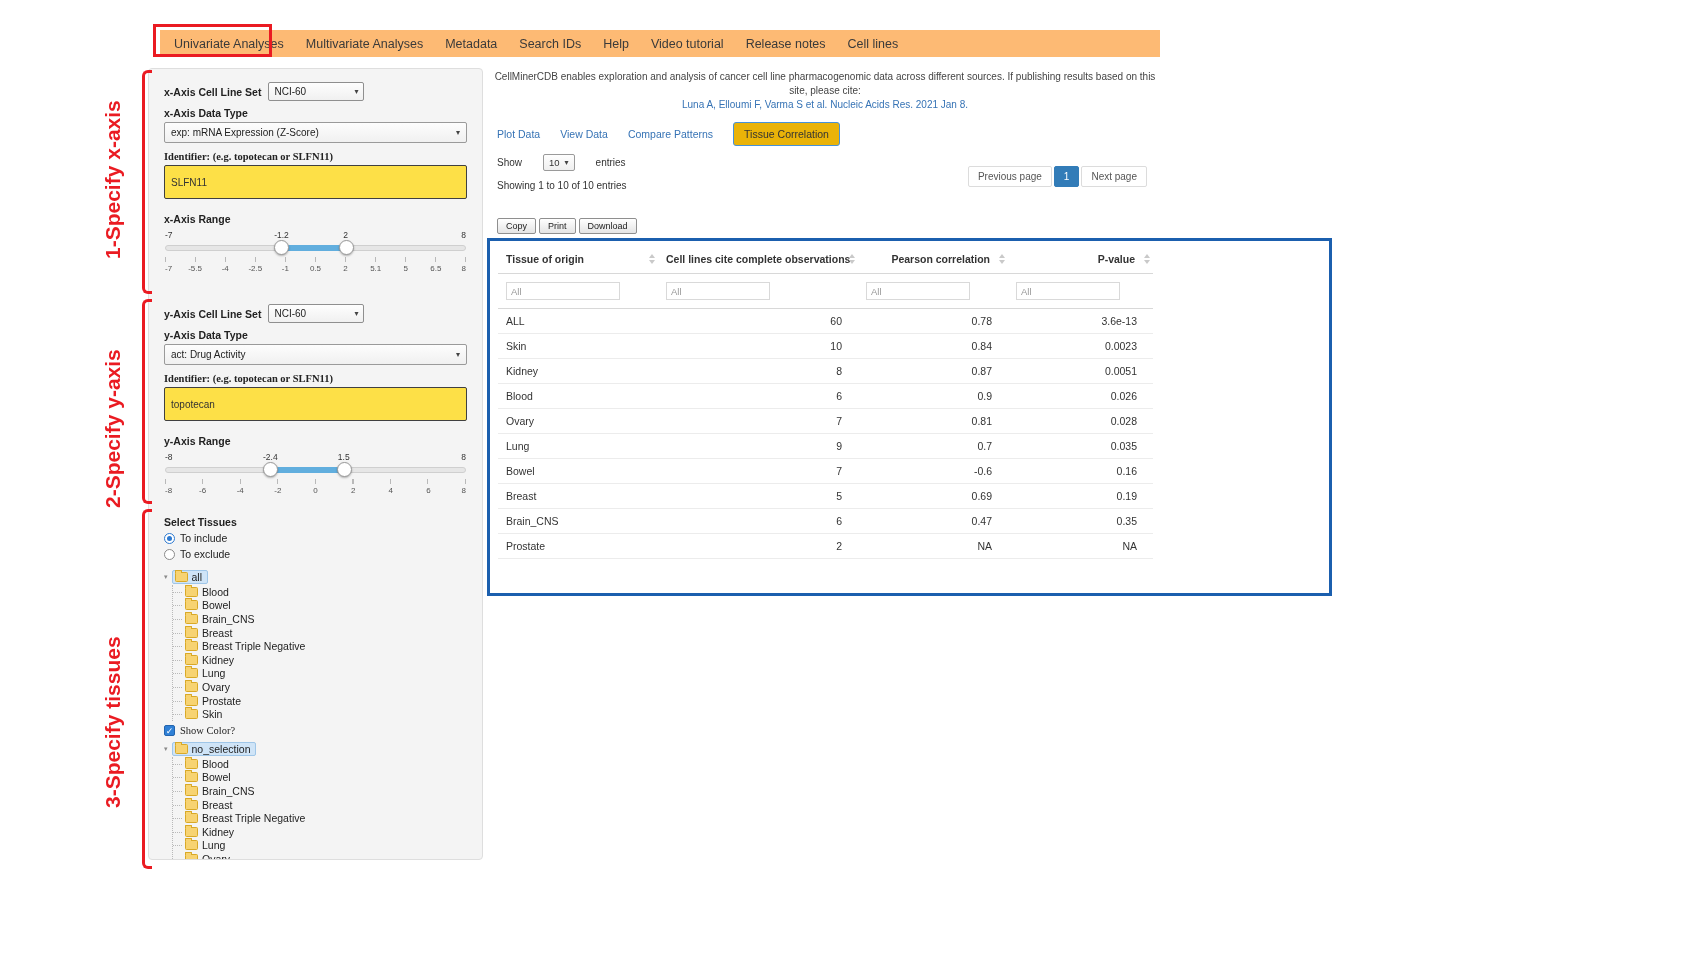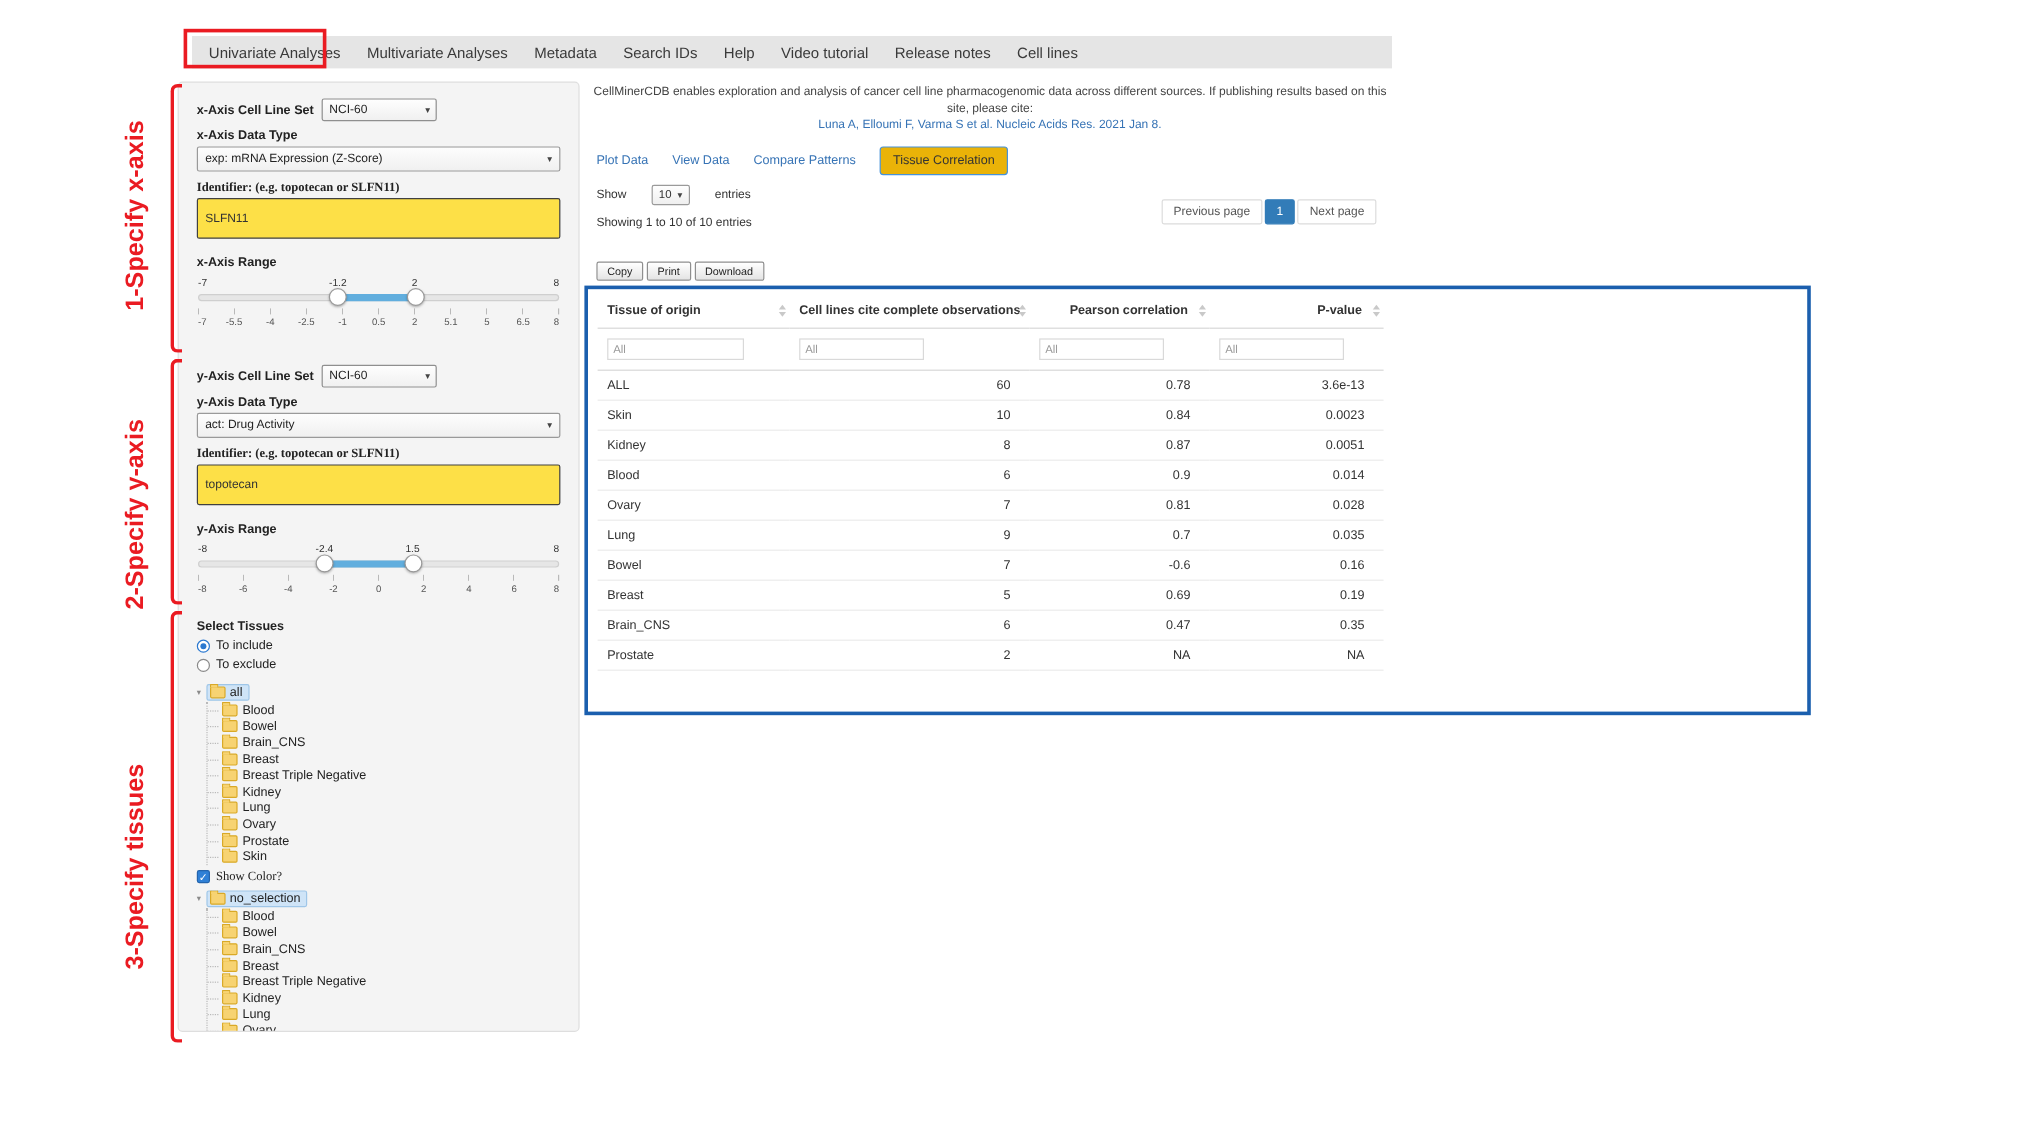--- a/index.html
+++ b/index.html
@@ -3,21 +3,21 @@
 <meta charset="utf-8">
 <style>
   * { margin:0; padding:0; box-sizing:border-box; }
   html,body { background:#fff; }
   body { font-family:"Liberation Sans", sans-serif; color:#333; }
   input, button { font-family:inherit; }
 
   .canvas { position:relative; width:1700px; height:956px; background:#fff; overflow:hidden; }
 
   
-  .topnav { position:absolute; left:160px; top:30px; width:1000px; height:27px; background:#e5e5e5;
+  .topnav { position:absolute; left:160px; top:30px; width:1000px; height:27px; background:#fdba74;
             display:flex; align-items:center; padding-left:3px; }
   .nav-item { font-size:12.5px; color:#3a3a3a; padding:0 11px; white-space:nowrap; cursor:pointer; }
   .nav-redbox { position:absolute; left:153px; top:24px; width:119px; height:33px;
                 border:3px solid var(--annotation-red,#ea1b22); pointer-events:none; z-index:6; }
 
   
   .bracket { position:absolute; left:142px; width:10px;
              border-left:3.5px solid var(--annotation-red,#ea1b22);
              border-top:3.5px solid var(--annotation-red,#ea1b22);
              border-bottom:3.5px solid var(--annotation-red,#ea1b22);
@@ -100,21 +100,21 @@
   .show-row { display:flex; align-items:center; gap:21px; margin:8px 0 0 10px; font-size:10px; color:#333; }
   .show-select { display:inline-flex; align-items:center; gap:5px; border:1px solid #9a9a9a; border-radius:2px;
                  background:linear-gradient(#fefefe,#efefef); padding:1px 5px; font-size:9.5px; height:17px; cursor:pointer; }
   .showing { margin:9px 0 0 10px; font-size:10px; color:#333; }
   .pagination { position:absolute; top:98px; right:193px; display:flex; gap:2px; font-size:10px; }
   .page-btn { border:1px solid #dcdcdc; background:#fff; color:#555; padding:4px 9px; border-radius:2px; cursor:pointer; white-space:nowrap; }
   .page-btn.current { background:var(--active-page-bg,#327cb8); border-color:var(--active-page-bg,#327cb8); color:#fff; }
   .export-row { display:flex; gap:3px; margin:27px 0 4px 10px; }
   .export-btn { border:1px solid #8f8f8f; background:linear-gradient(#fff,#e4e4e4); border-radius:2px;
                 font-size:9px; padding:2px 8px; color:#222; cursor:pointer; }
-  .table-outline { position:relative; margin-top:2px; width:1022px; height:358px;
+  .table-outline { position:relative; margin-top:2px; width:845px; height:358px;
                    border:3px solid var(--table-outline,#1b5fae); background:#fff; padding:4px 8px; }
   table.dt { border-collapse:collapse; width:655px; font-size:10.5px; color:#333; table-layout:fixed; }
   table.dt thead th { font-weight:bold; text-align:left; padding:8px 18px 8px 8px; position:relative;
                       border-bottom:1px solid #d8d8d8; white-space:nowrap; font-size:10.5px; }
   table.dt th.num, table.dt td.num { text-align:right; }
   .sort { position:absolute; right:3px; top:50%; transform:translateY(-50%); display:flex; flex-direction:column; gap:2px; cursor:pointer; }
   .sort i { display:block; width:0; height:0; border-left:3.5px solid transparent; border-right:3.5px solid transparent; }
   .sort .up { border-bottom:4px solid #c9c9c9; }
   .sort .dn { border-top:4px solid #c9c9c9; }
   tr.filters th { padding:2px 8px 7px; border-bottom:1px solid #e3e3e3; font-weight:normal; }
@@ -452,21 +452,21 @@
           <tr>
             <td>Kidney</td>
             <td class="num">8</td>
             <td class="num">0.87</td>
             <td class="num">0.0051</td>
           </tr>
           <tr>
             <td>Blood</td>
             <td class="num">6</td>
             <td class="num">0.9</td>
-            <td class="num">0.014</td>
+            <td class="num">0.026</td>
           </tr>
           <tr>
             <td>Ovary</td>
             <td class="num">7</td>
             <td class="num">0.81</td>
             <td class="num">0.028</td>
           </tr>
           <tr>
             <td>Lung</td>
             <td class="num">9</td>

